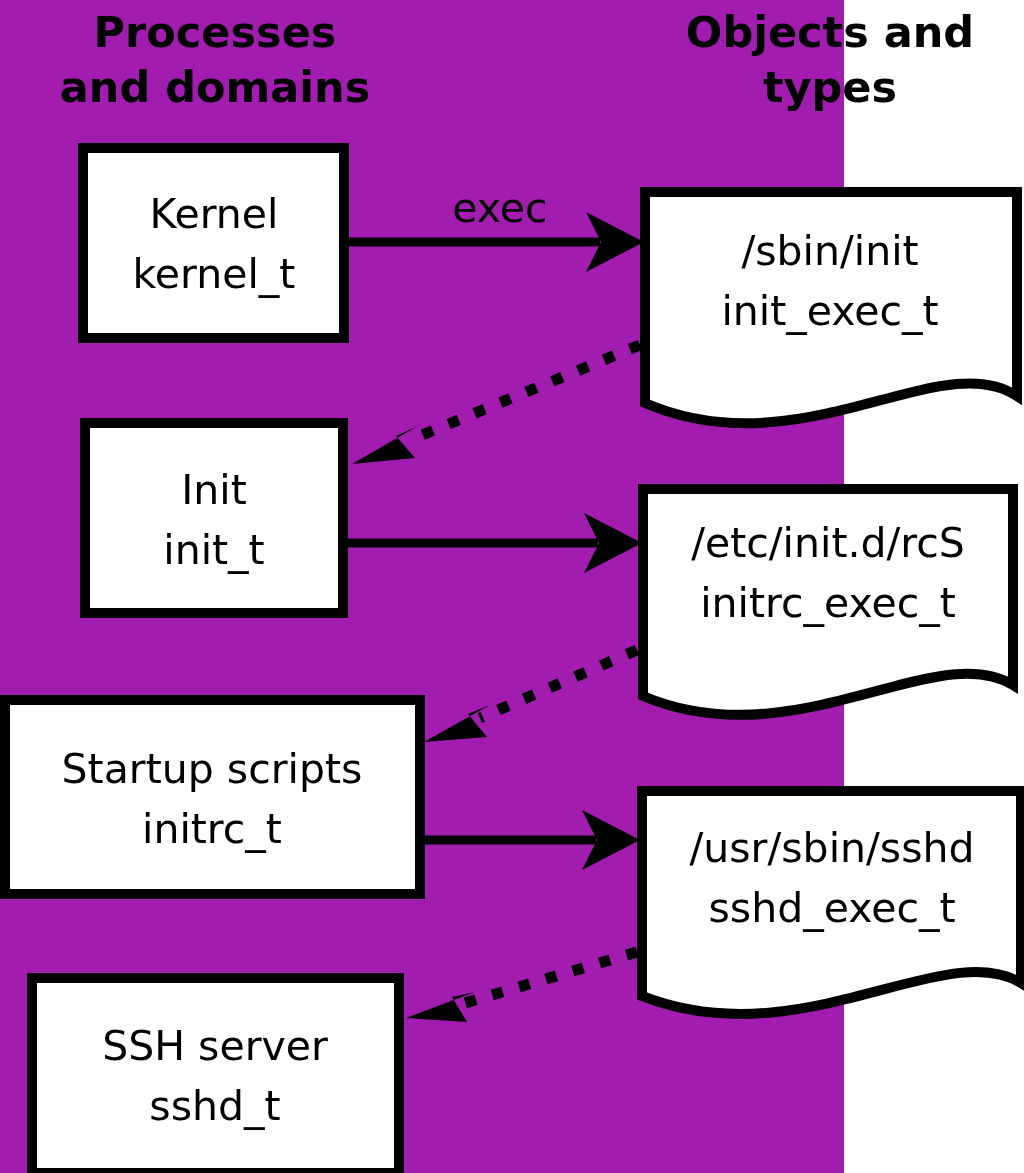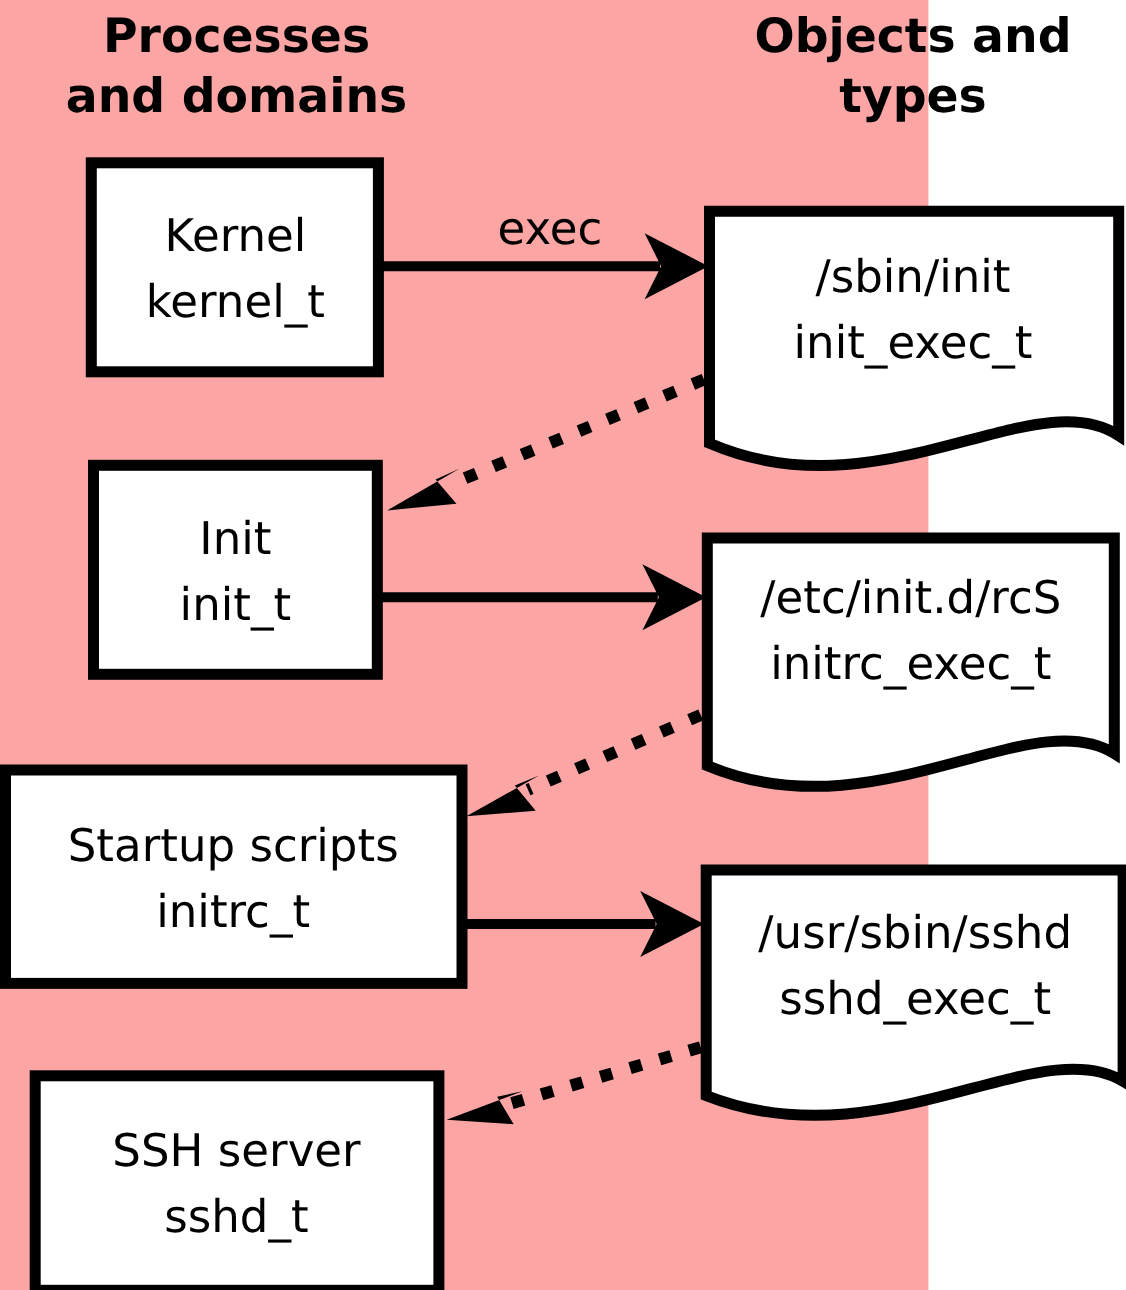--- a/index.html
+++ b/index.html
@@ -10,21 +10,21 @@
   body {
     width: 1024px;
     height: 1173px;
     font-family: "DejaVu Sans", sans-serif;
     overflow: hidden;
   }
   #diagram-root {
     position: relative;
     width: 844px;
     height: 1173px;
-    background: #fca5a5;
+    background: #a21caf;
   }
   svg.canvas {
     position: absolute;
     top: 0;
     left: 0;
     width: 1024px;
     height: 1173px;
     display: block;
   }
   .col-header {

